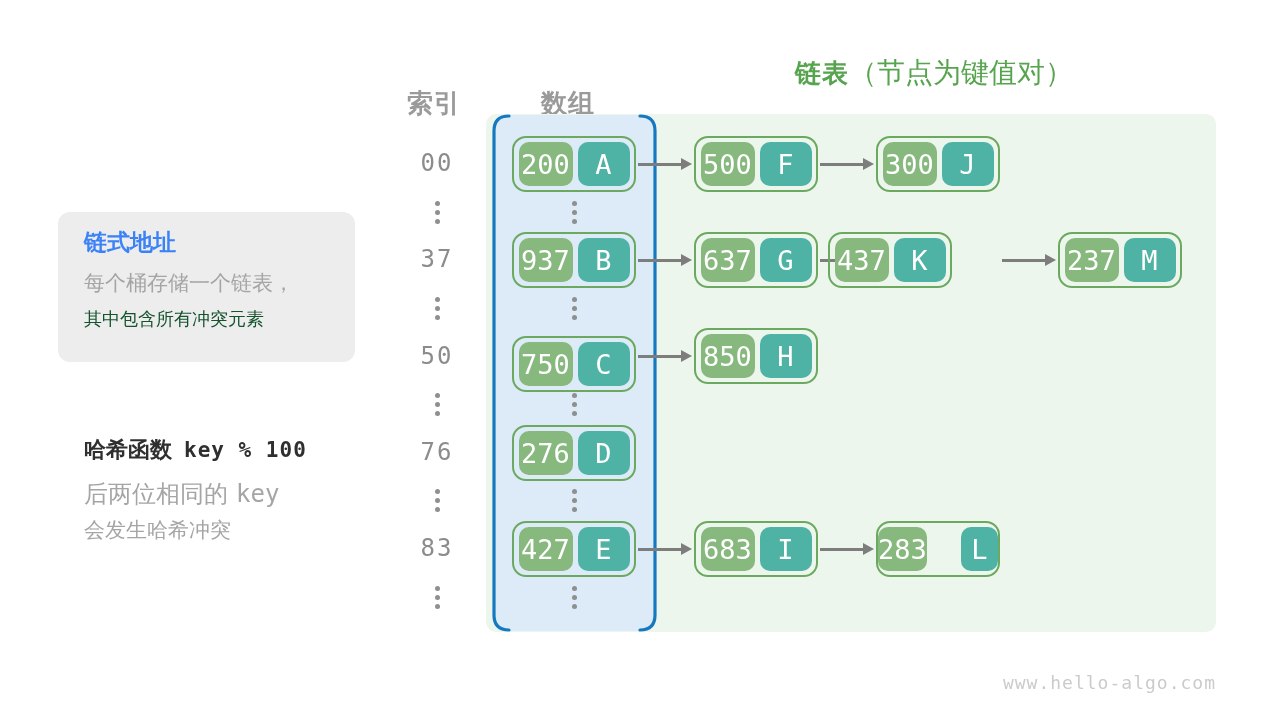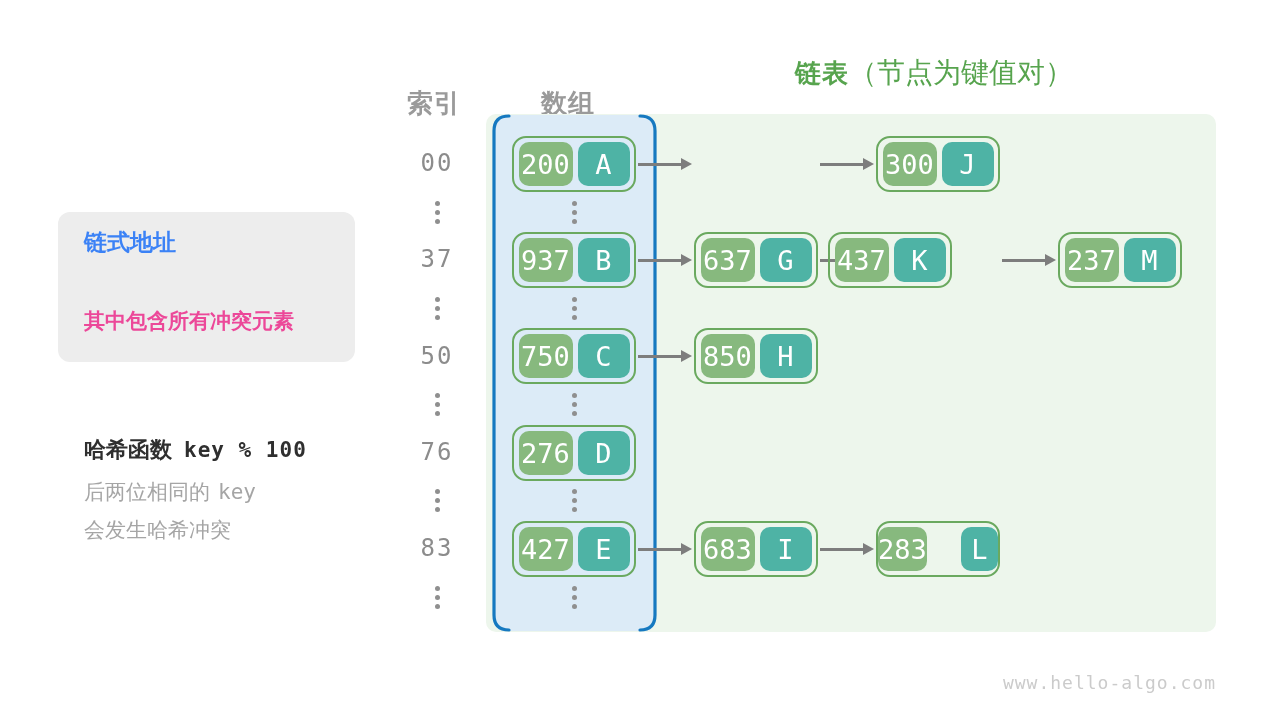--- a/index.html
+++ b/index.html
@@ -17,25 +17,25 @@
   }
   #list-header .lh-strong{font-size:26px;font-weight:bold;letter-spacing:1px;}
   #list-header .lh-note{font-size:28px;font-weight:normal;letter-spacing:0;text-align:center;}
   
   .info-box{
     position:absolute;left:58px;top:212px;width:297px;height:150px;
     background:#ededed;border-radius:12px;
   }
   .info-title{position:absolute;left:84px;top:227px;font-size:23px;font-weight:bold;color:#3b82f6;white-space:nowrap;}
   .info-line1{position:absolute;left:84px;top:269px;font-size:21px;color:#a5a5a5;white-space:nowrap;}
-  .info-line2{position:absolute;left:84px;top:307px;font-size:21px;color:#ec4899;white-space:nowrap;font-weight:bold;}
+  .info-line2{position:absolute;left:84px;top:307px;font-size:18px;color:#14532d;white-space:nowrap;}
   
   .hash-title{position:absolute;left:84px;top:435px;font-size:22px;font-weight:bold;color:#2f2f2f;white-space:nowrap;}
   .hash-title .code{font-family:"DejaVu Sans Mono",monospace;font-size:21px;margin-left:12px;letter-spacing:1px;}
-  .hash-line1{position:absolute;left:84px;top:478px;font-size:21px;color:#a5a5a5;white-space:nowrap;}
+  .hash-line1{position:absolute;left:84px;top:478px;font-size:24px;color:#a5a5a5;white-space:nowrap;}
   .hash-line1 .code{font-family:"DejaVu Sans Mono",monospace;margin-left:8px;}
   .hash-line2{position:absolute;left:84px;top:516px;font-size:21px;color:#a5a5a5;white-space:nowrap;}
   
   .list-panel{
     position:absolute;left:486px;top:114px;width:730px;height:518px;
     background:#edf6ec;border-radius:10px;
   }
   .array-column{
     position:absolute;left:494px;top:115px;width:161px;height:516px;
     background:#dcebf7;border-radius:10px;
@@ -83,20 +83,21 @@
 <div id="stage">
 
   <div class="col-header" style="left:397px;">索引</div>
   <div class="col-header" style="left:531px;">数组</div>
   <div id="list-header">
     <span class="lh-strong">链表</span><span class="lh-note">（节点为键值对）</span>
   </div>
 
   <div class="info-box"></div>
   <div class="info-title">链式地址</div>
+  <div class="info-line1">每个桶存储一个链表，</div>
   <div class="info-line2">其中包含所有冲突元素</div>
 
   <div class="hash-title">
     <span>哈希函数</span><span class="code">key % 100</span>
   </div>
   <div class="hash-line1">
     <span>后两位相同的</span><span class="code">key</span>
   </div>
   <div class="hash-line2">会发生哈希冲突</div>
 
@@ -106,20 +107,24 @@
     <path d="M17 2 Q2 2 2 17 L2 501 Q2 516 17 516" fill="none" stroke="#1679c0" stroke-width="3.2" stroke-linecap="round"></path>
     <path d="M148 2 Q163 2 163 17 L163 501 Q163 516 148 516" fill="none" stroke="#1679c0" stroke-width="3.2" stroke-linecap="round"></path>
   </svg>
 
   <div class="idx" style="left:402px;top:149px;">00</div>
   <div class="node" style="left:512px;top:136px;">
     <span class="pill key">200</span>
     <span class="pill val">A</span>
   </div>
   <div class="arrow" style="left:638px;top:158px;width:54px;"></div>
+  <div class="node" style="left:694px;top:136px;">
+    <span class="pill key">500</span>
+    <span class="pill val">F</span>
+  </div>
   <div class="arrow" style="left:820px;top:158px;width:54px;"></div>
   <div class="node" style="left:876px;top:136px;">
     <span class="pill key">300</span>
     <span class="pill val">J</span>
   </div>
   <div class="dots" style="left:434px;top:201px;">
       <i></i>
       <i></i>
       <i></i>
     </div>
@@ -154,21 +159,21 @@
       <i></i>
       <i></i>
     </div>
   <div class="dots" style="left:571px;top:297px;">
       <i></i>
       <i></i>
       <i></i>
     </div>
 
   <div class="idx" style="left:402px;top:342px;">50</div>
-  <div class="node" style="left:512px;top:328px;">
+  <div class="node" style="left:512px;top:336px;">
     <span class="pill key">750</span>
     <span class="pill val">C</span>
   </div>
   <div class="arrow" style="left:638px;top:350px;width:54px;"></div>
   <div class="node" style="left:694px;top:328px;">
     <span class="pill key">850</span>
     <span class="pill val">H</span>
   </div>
   <div class="dots" style="left:434px;top:393px;">
       <i></i>

